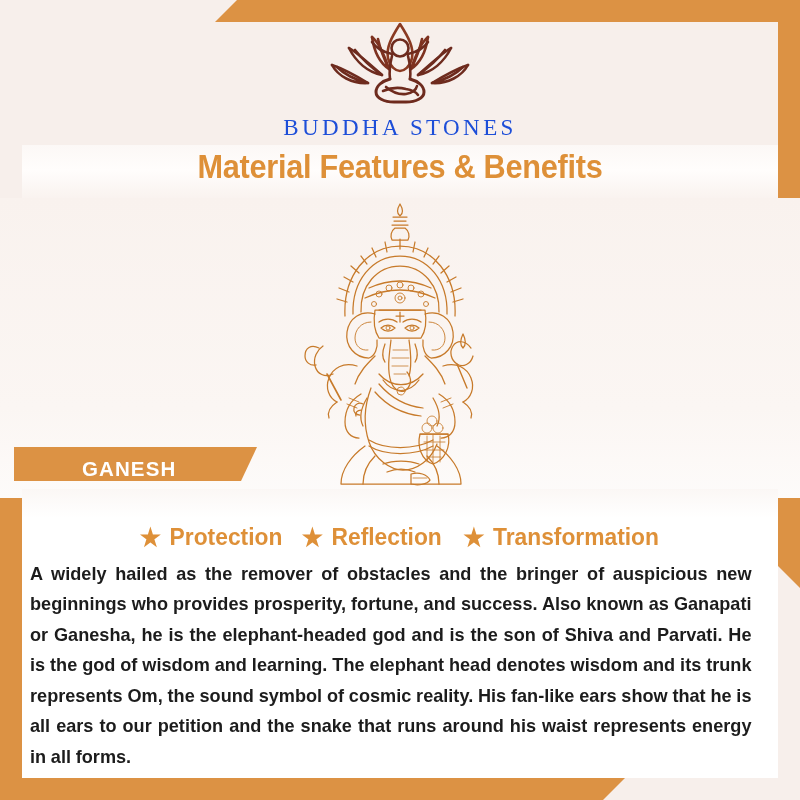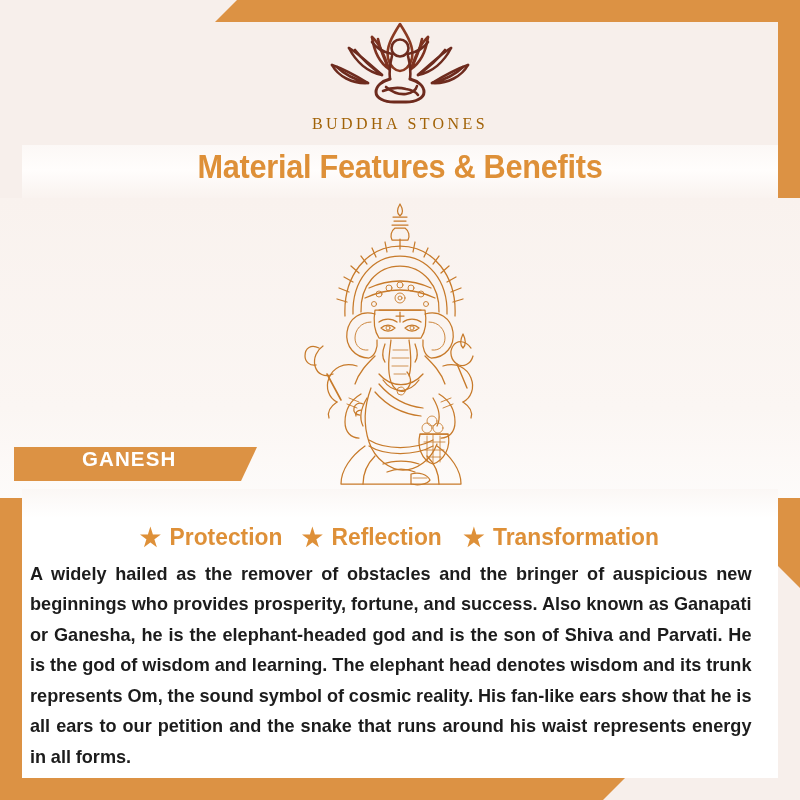--- a/index.html
+++ b/index.html
@@ -78,23 +78,23 @@
     align-items: center;
   }
   .logo-mark {
     width: 160px;
     height: 92px;
     display: block;
   }
   .logo-wordmark {
     margin-top: 5px;
     font-family: "Liberation Serif", serif;
-    font-size: 16px;
+    font-size: 23px;
     letter-spacing: 3.4px;
-    color: #a16207;
+    color: #1d4ed8;
     font-weight: 400;
   }
 
   
   .title-strip {
     position: absolute;
     left: 22px;
     right: 22px;
     top: 145px;
     height: 56px;
@@ -134,21 +134,21 @@
   
   .name-banner {
     position: absolute;
     left: 14px;
     top: 447px;
     height: 34px;
     width: 243px;
     background: #DC9244;
     clip-path: polygon(0 0, 100% 0, calc(100% - 16px) 100%, 0 100%);
     display: flex;
-    align-items: flex-start;
+    align-items: flex-end;
   }
   .name-banner-label {
     margin-left: 68px;
     color: #FFFFFF;
     font-size: 20.5px;
     font-weight: 700;
     letter-spacing: 1.1px;
   }
 
   

